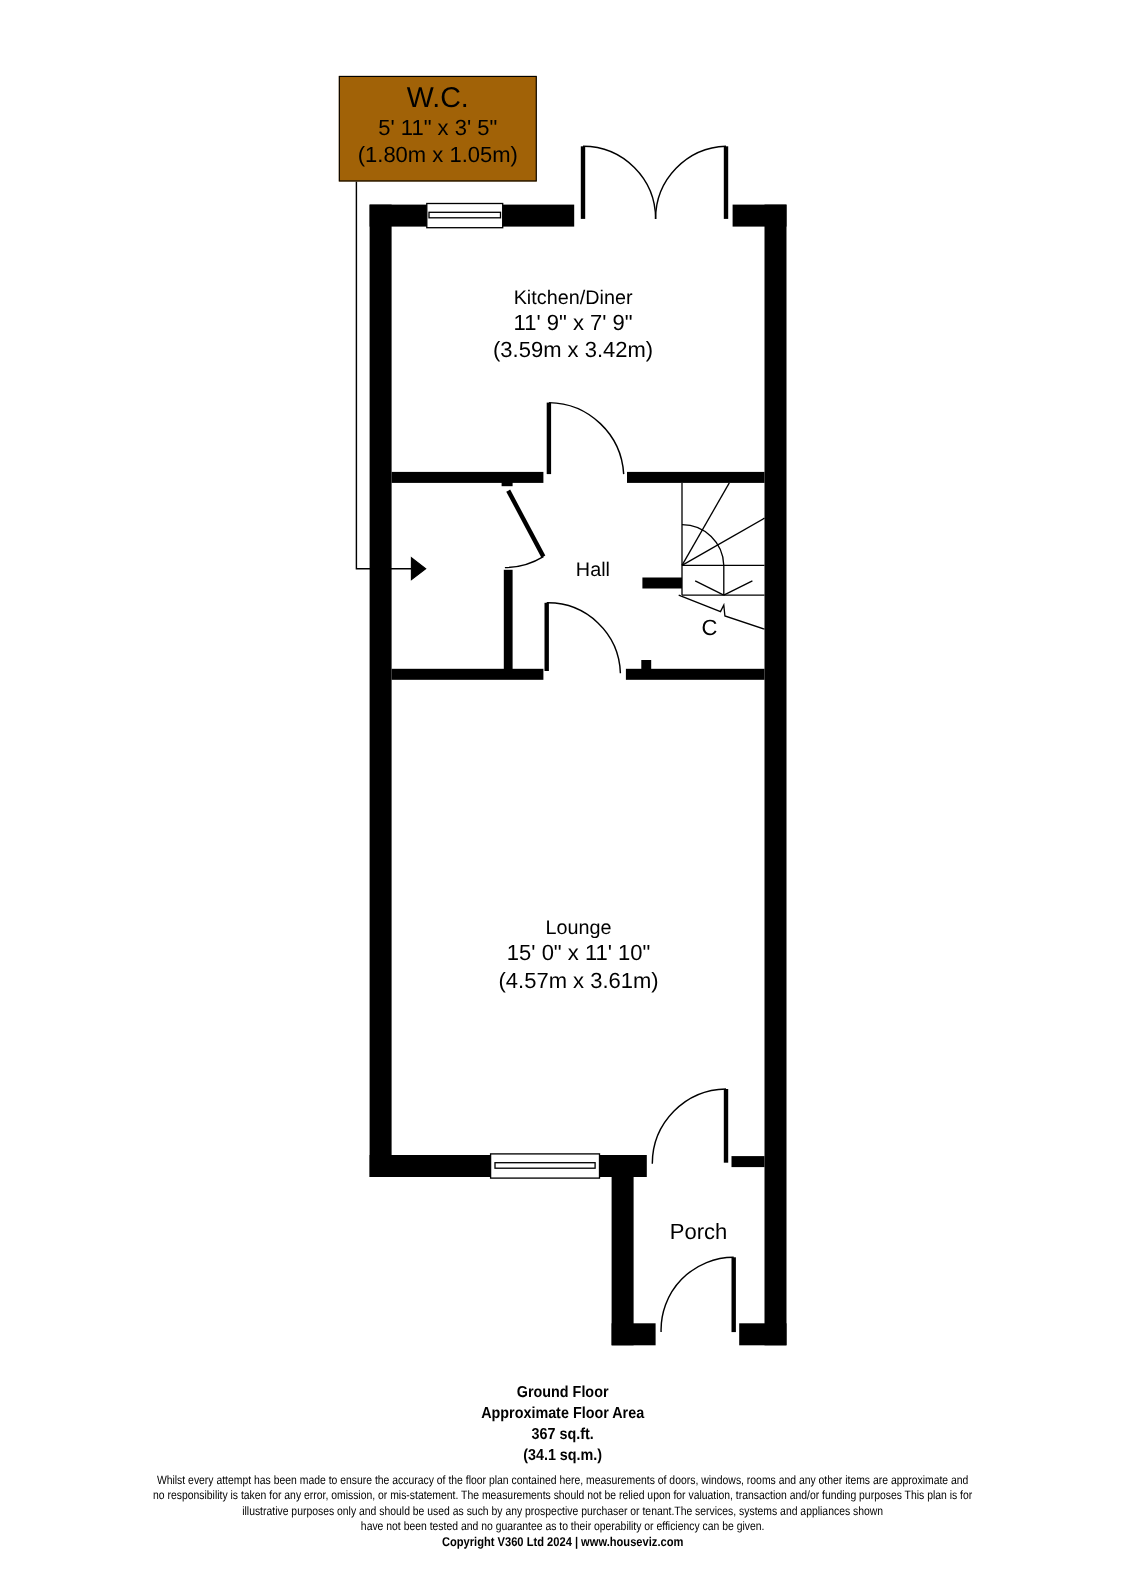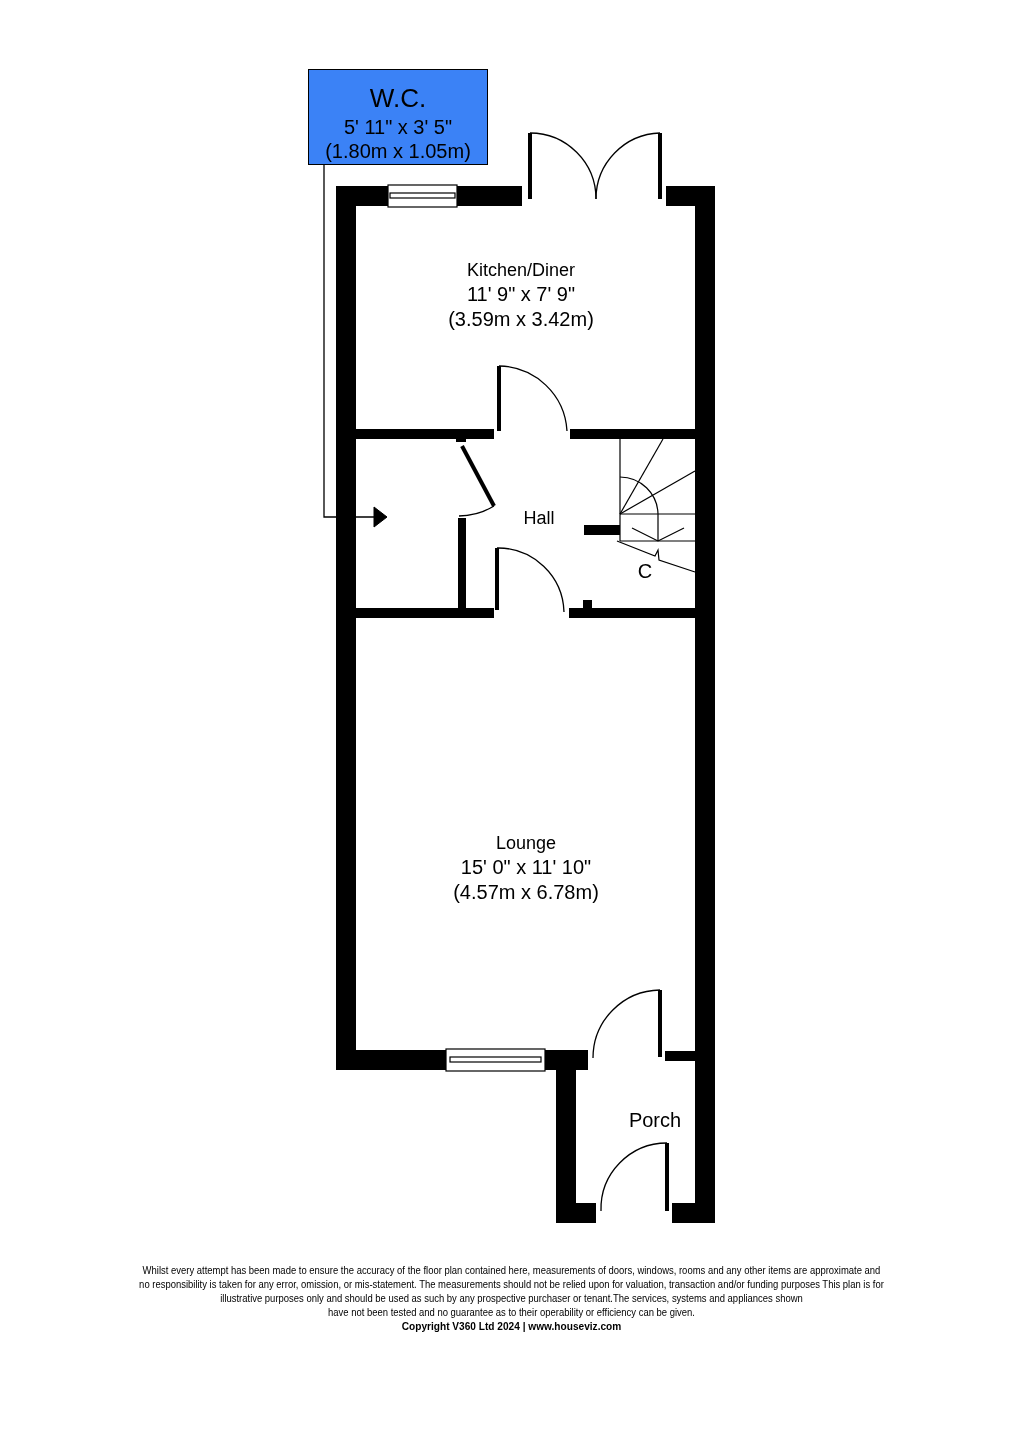--- a/index.html
+++ b/index.html
@@ -1,21 +1,21 @@
 <!DOCTYPE html>
 <html><head>
   <meta charset="utf-8">
   <style>
     html, body { margin: 0; padding: 0; background: #ffffff; }
     body { width: 1023px; height: 1449px; position: relative; overflow: hidden; font-family: "Liberation Sans", sans-serif; color: #000; }
     svg.plan { position: absolute; left: 0; top: 0; }
     .room-label { position: absolute; text-align: center; white-space: nowrap; transform: translateX(-50%); line-height: 1.25; }
     .room-name { font-size: 18px; }
     .room-dim { font-size: 20px; }
-    .wc-box { position: absolute; left: 308px; top: 69px; width: 180px; height: 96px; border: 1.5px solid #000; background: #3b82f6; box-sizing: border-box; text-align: center; line-height: 1.22; padding-top: 13px; }
+    .wc-box { position: absolute; left: 308px; top: 69px; width: 180px; height: 96px; border: 1.5px solid #000; background: #a16207; box-sizing: border-box; text-align: center; line-height: 1.22; padding-top: 3px; }
     .wc-box .room-name { font-size: 26px; }
     .wc-box .room-dim { font-size: 20px; }
     .footer { position: absolute; left: 0; width: 1023px; top: 1257px; text-align: center; }
     .summary div { font-weight: bold; font-size: 14.5px; line-height: 19px; transform: scaleX(0.9); }
     .disclaimer { margin-top: 6px; font-size: 11px; line-height: 14px; transform: scaleX(0.86); transform-origin: center; }
     .copyright { font-weight: bold; font-size: 11.5px; line-height: 14px; transform: scaleX(0.88); }
     .small-label { position: absolute; font-size: 20px; transform: translateX(-50%); }
   </style>
 </head>
 <body>
@@ -117,28 +117,34 @@
 
 <div class="room-label" style="left:524px; top:507px;margin-left:15px;">
   <div class="room-name">Hall</div>
 </div>
 
 <div class="small-label" style="left:645px; top:560px;">C</div>
 
 <div class="room-label" style="left:526px; top:817px;margin-top:15px;">
   <div class="room-name">Lounge</div>
   <div class="room-dim">15' 0" x 11' 10"</div>
-  <div class="room-dim">(4.57m x 6.78m)</div>
+  <div class="room-dim">(4.57m x 3.61m)</div>
 </div>
 
-<div class="room-label" style="left:655px; top:1108px;">
+<div class="room-label" style="left:635px; top:1108px;">
   <div class="room-dim">Porch</div>
 </div>
 
 <div class="footer">
+  <div class="summary">
+    <div>Ground Floor</div>
+    <div>Approximate Floor Area</div>
+    <div>367 sq.ft.</div>
+    <div>(34.1 sq.m.)</div>
+  </div>
   <div class="disclaimer">
     <div>Whilst every attempt has been made to ensure the accuracy of the floor plan contained here, measurements of doors, windows, rooms and any other items are approximate and</div>
     <div>no responsibility is taken for any error, omission, or mis-statement.  The measurements should not be relied upon for valuation, transaction and/or funding purposes This plan is for</div>
     <div>illustrative purposes only and should be used as such by any prospective purchaser or tenant.The services, systems and appliances shown</div>
     <div>have not been tested and no guarantee as to their operability or efficiency can be given.</div>
   </div>
   <div class="copyright">Copyright V360 Ltd 2024 | www.houseviz.com</div>
 </div>
 
 </body></html>

